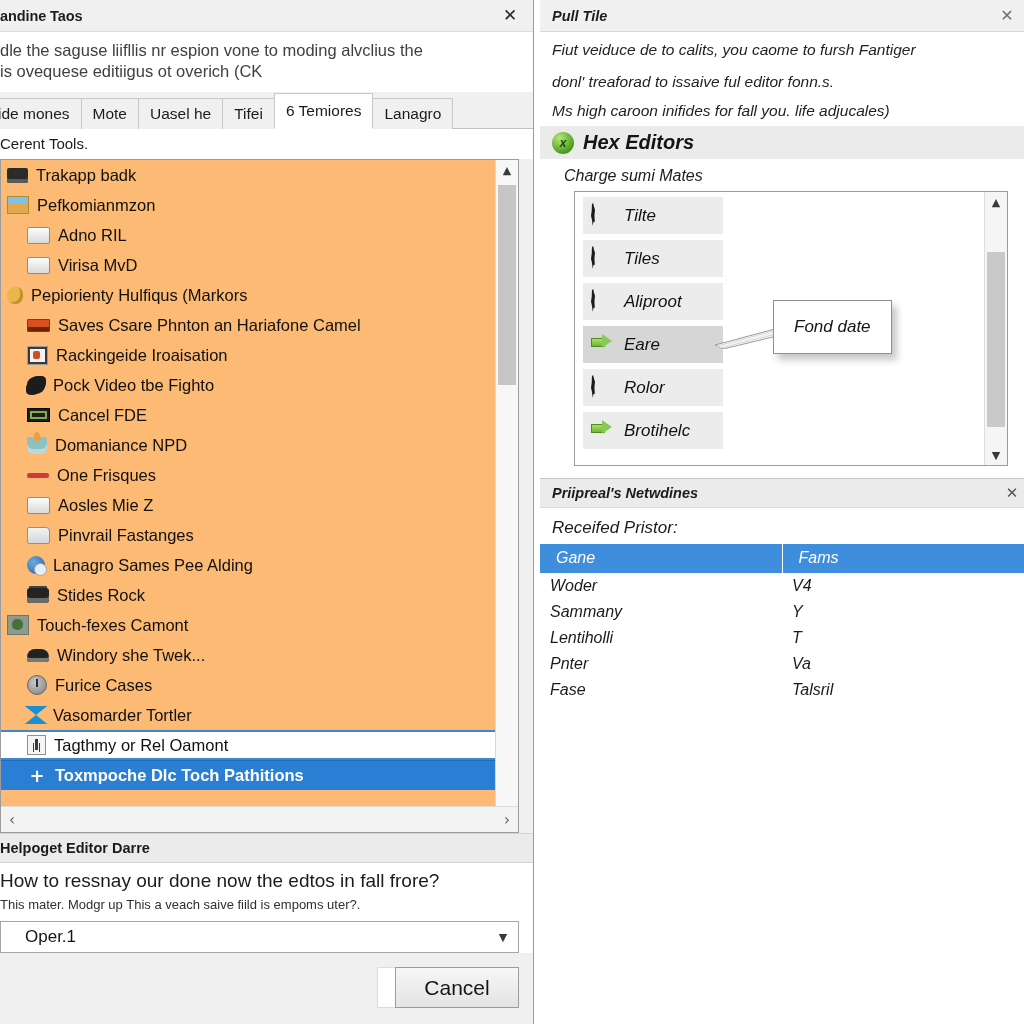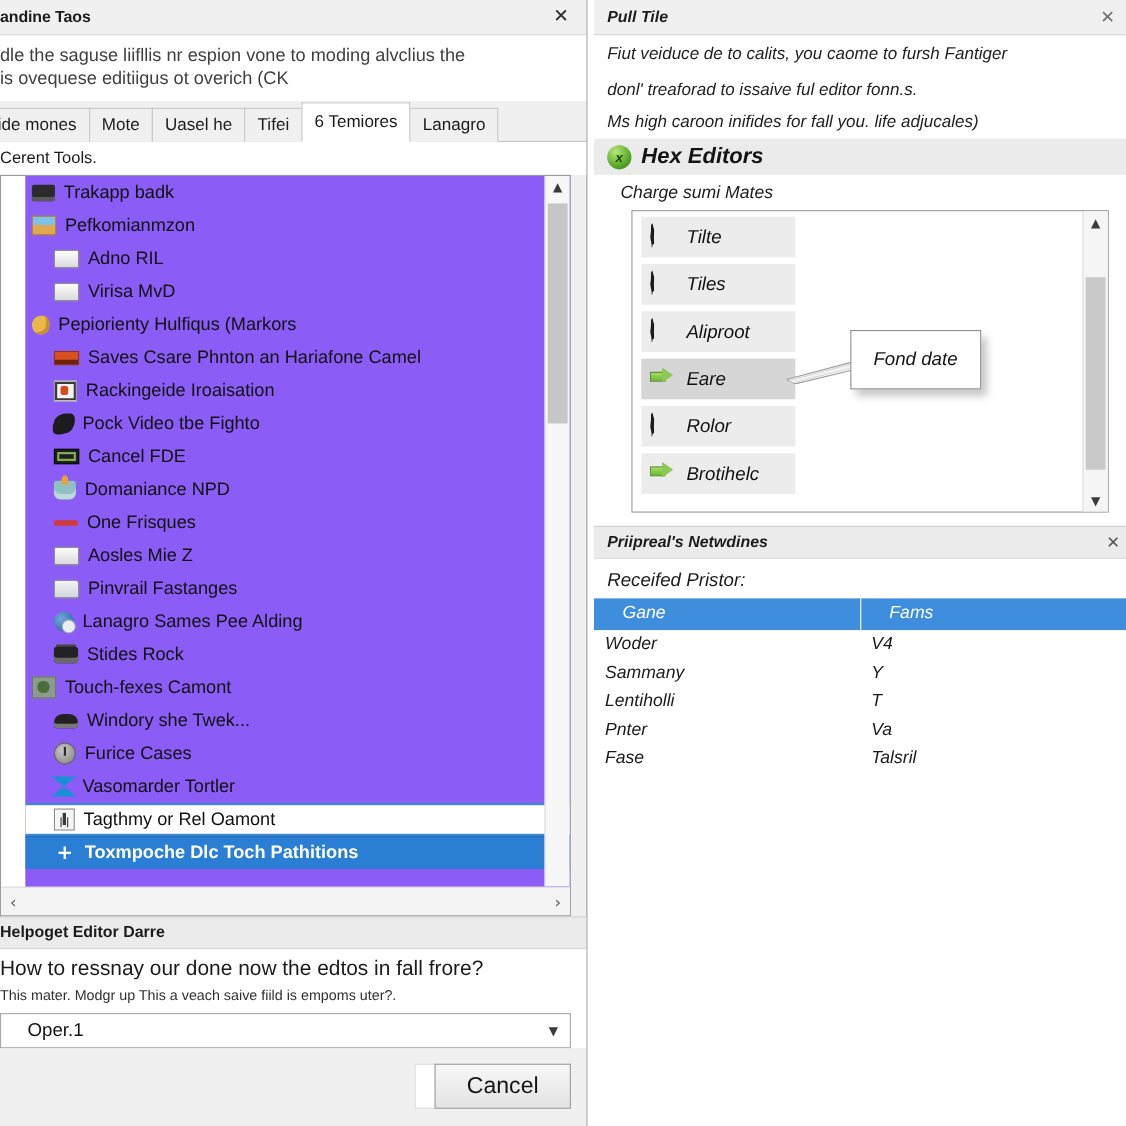--- a/index.html
+++ b/index.html
@@ -105,22 +105,21 @@
     position: relative;
     flex: 1 1 auto;
     overflow: hidden;
     display: flex; flex-direction: column;
     min-height: 0;
   }
   .treeview {
     position: relative;
     flex: 1 1 auto;
     overflow: hidden;
-    background: #8b5cf6;
-    margin-left: 22px;
+    background: #fdba74;
   }
   .tree-row {
     display: flex; align-items: center;
     height: 30px;
     padding-left: 6px;
     font-size: 16.5px; color: #111;
     white-space: nowrap;
     box-sizing: border-box;
   }
   .tree-row.indent1 { padding-left: 26px; }
@@ -386,21 +385,21 @@
     position: absolute; right: 0px; top: 0; width: 24px; height: 28px;
     display:flex; align-items:center; justify-content:center;
     color:#555; font-size: 15px; font-family:"DejaVu Sans", sans-serif;
   }
   .r-recv { padding: 10px 12px 6px 12px; font-size: 17px; color: #1b1b1b; }
 
   table.grid { width: 100%; border-collapse: collapse; table-layout: fixed; }
   table.grid th {
     background: #3f8ddd; color: #ffffff; text-align: left;
     font-weight: normal; font-size: 16px;
-    padding: 5px 0 6px 26px;
+    padding: 5px 0 6px 16px;
     border-right: 1px solid #ffffff;
   }
   table.grid th:last-child { border-right: none; }
   table.grid td {
     font-size: 16px; color: #1b1b1b; padding: 4px 0 4px 10px;
     background: #ffffff;
   }
 </style>
 </head>
 <body>

